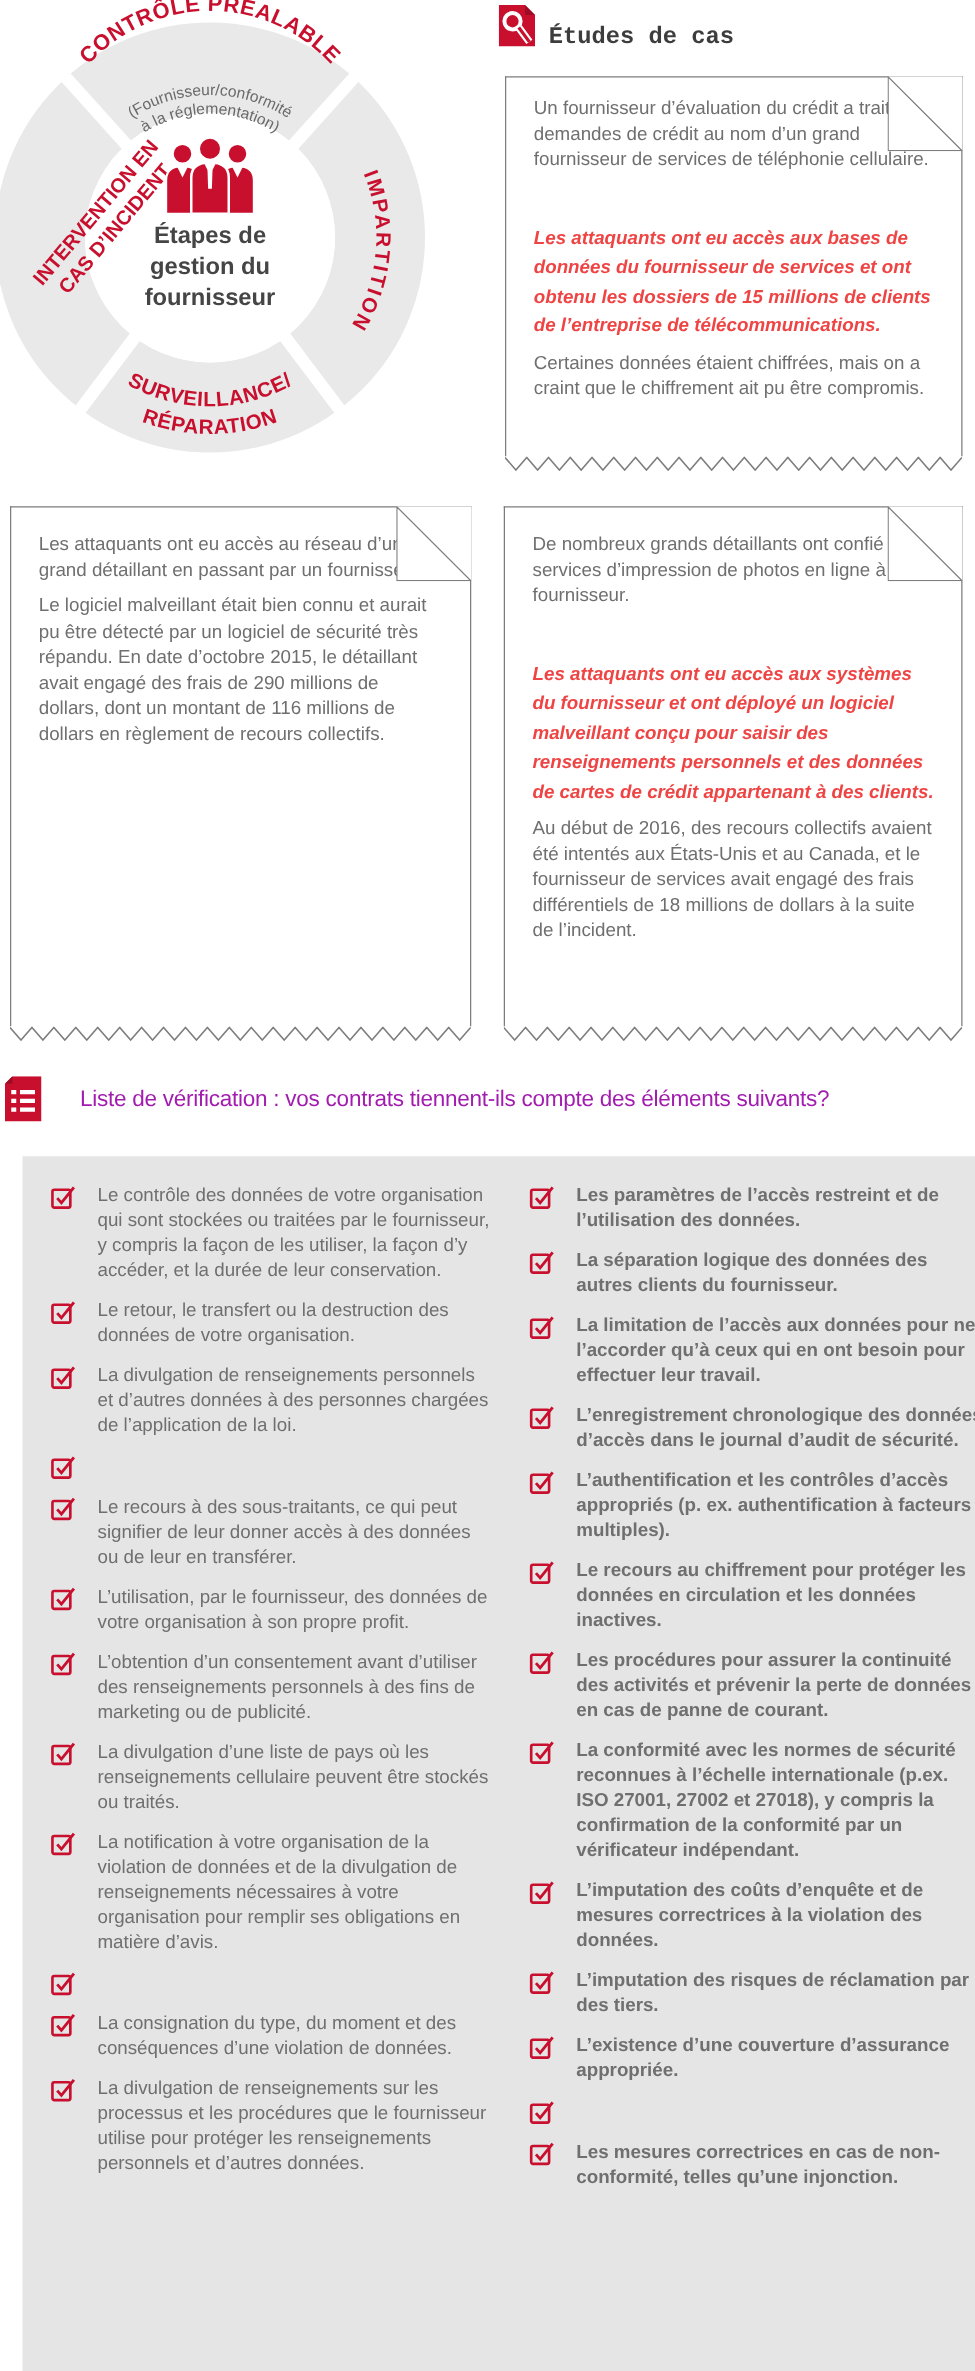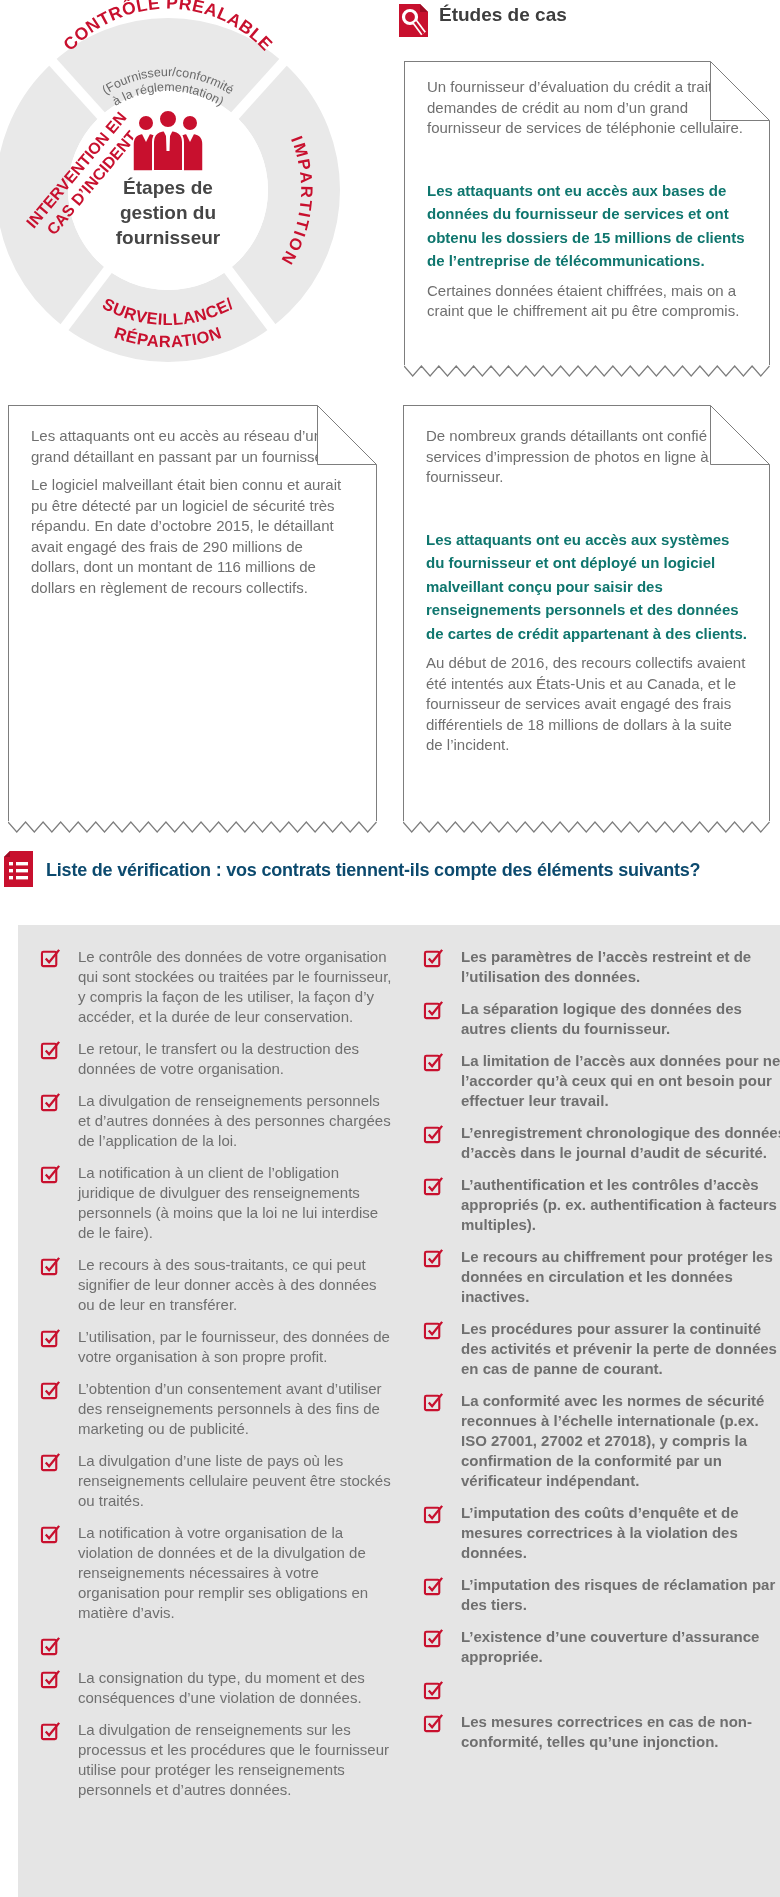--- a/index.html
+++ b/index.html
@@ -9,33 +9,33 @@
     background:#ffffff;
     font-family:"Liberation Sans", sans-serif;
     overflow:hidden;
   }
   
   .diagram{position:absolute;left:0;top:0;width:345px;height:372px;}
   .seg-label{fill:#c8102e;font-weight:bold;}
   .seg-sub{fill:#6a6a6a;font-size:12.5px;}
   .center-title{fill:#454545;font-size:19px;font-weight:bold;text-anchor:middle;}
   
-  .cases-heading{position:absolute;left:399px;top:4px;display:flex;align-items:flex-start;gap:10px;}
+  .cases-heading{position:absolute;left:399px;top:4px;display:flex;align-items:flex-end;gap:10px;font-family:Liberation Mono, monospace;}
   .cases-heading h1{margin:0;font-size:19px;font-weight:bold;color:#3d3d3d;}
   .section-heading-icon{flex:0 0 auto;}
   .note-card{position:absolute;background:#fff;border:1px solid #7d7d7d;border-bottom:none;}
   .note-card .card-body{overflow:hidden;height:100%;box-sizing:border-box;padding:15px 22px 0 22px;}
   .note-card p{margin:0 0 8px;color:#6f6f6f;font-size:15px;line-height:20.5px;}
-  .note-card p.em{color:#0f766e;font-weight:bold;line-height:23.5px;margin-top:40px;}
+  .note-card p.em{color:#ef4444;font-weight:bold;font-style:italic;line-height:23.5px;margin-top:40px;}
   .fold{position:absolute;top:-1px;right:-1px;width:60px;height:60px;}
   .zigzag{position:absolute;left:-1px;bottom:-12px;width:calc(100% + 2px);height:12px;}
   .zigzag path{fill:#ffffff;stroke:#7d7d7d;stroke-width:1.2;}
   
   .checklist-heading{position:absolute;left:4px;top:851px;display:flex;align-items:center;gap:12px;}
-  .checklist-heading h2{margin:0;font-size:18px;font-weight:bold;color:#0c4a6e;letter-spacing:-0.2px;}
+  .checklist-heading h2{margin:18px;font-size:18px;font-weight:normal;color:#a21caf;letter-spacing:-0.2px;}
   .checklist-panel{position:absolute;left:18px;top:925px;width:776px;height:972px;background:#e5e5e5;}
   .check-col{position:absolute;top:22px;margin:0;padding:0;list-style:none;}
   .col-left{left:22px;width:354px;}
   .col-right{left:405px;width:364px;font-weight:bold;}
   .check-item{display:flex;align-items:flex-start;gap:15px;margin:0 0 12px;}
   .cb{flex:0 0 auto;width:23px;height:21px;margin-top:0;}
   .cb rect{fill:none;stroke:#c8102e;stroke-width:2.2;}
   .cb path{fill:none;stroke:#c8102e;stroke-width:2.4;}
   .check-item span{color:#6f6f6f;font-size:15px;line-height:20px;}
 </style>
@@ -192,21 +192,20 @@
           <rect x="2" y="5" width="15" height="15" rx="1.5"></rect>
           <path d="M6,12 L9.5,16 L20,3"></path>
         </svg>
         <span>La divulgation de renseignements personnels et d’autres données à des personnes chargées de l’application de la loi.</span>
       </li>
     <li class="check-item">
         <svg class="cb" viewBox="0 0 24 22">
           <rect x="2" y="5" width="15" height="15" rx="1.5"></rect>
           <path d="M6,12 L9.5,16 L20,3"></path>
         </svg>
-        <span>La notification à un client de l’obligation juridique de divulguer des renseignements personnels (à moins que la loi ne lui interdise de le faire).</span>
       </li>
     <li class="check-item">
         <svg class="cb" viewBox="0 0 24 22">
           <rect x="2" y="5" width="15" height="15" rx="1.5"></rect>
           <path d="M6,12 L9.5,16 L20,3"></path>
         </svg>
         <span>Le recours à des sous-traitants, ce qui peut signifier de leur donner accès à des données ou de leur en transférer.</span>
       </li>
     <li class="check-item">
         <svg class="cb" viewBox="0 0 24 22">

